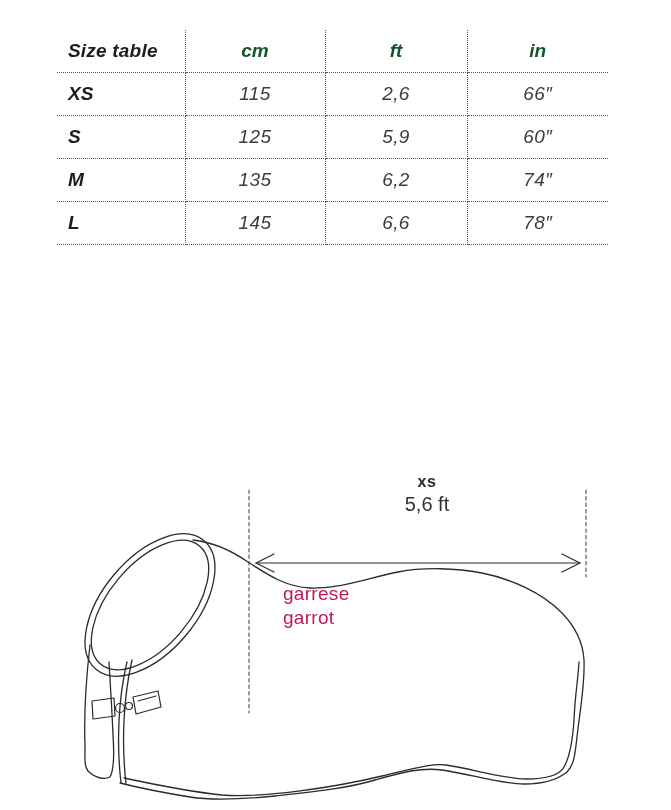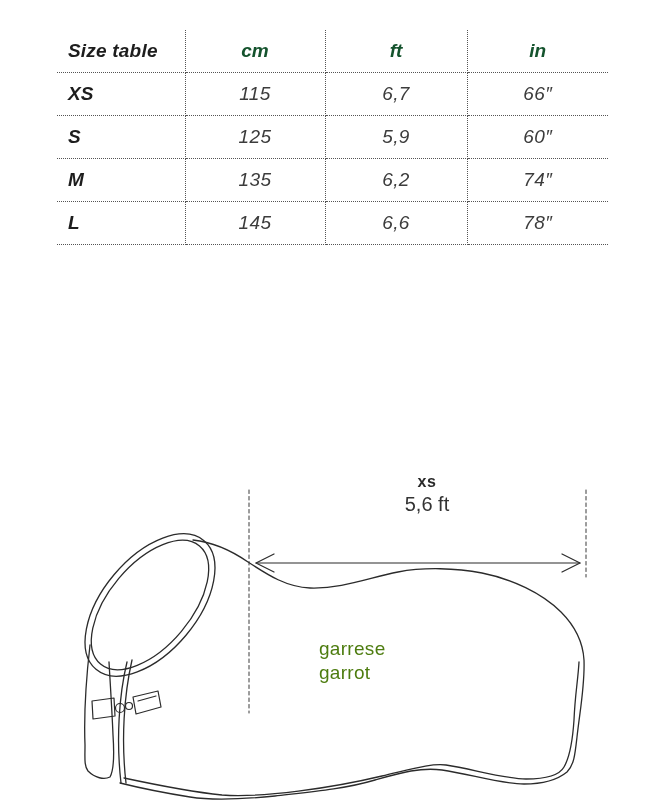--- a/index.html
+++ b/index.html
@@ -32,23 +32,22 @@
   }
   
   .diagram-svg{position:absolute;left:0;top:440px;}
   .measure-labels{
     position:absolute;left:332px;top:472px;width:190px;text-align:center;color:#2a2a2a;
   }
   .measure-labels .sz{font-weight:bold;font-size:16px;line-height:20px;letter-spacing:.5px;}
   .measure-labels .ft{font-size:20px;line-height:25px;color:#333;}
   .measure-labels .cm{font-size:20px;line-height:26px;color:#333;}
   .withers-words{
-    position:absolute;left:283px;top:637px;font-size:19px;line-height:23.5px;color:#4d7c0f;
+    position:absolute;left:283px;top:582px;font-size:19px;line-height:23.5px;color:#be185d;
     letter-spacing:.3px;
-    margin-left:36px;
   }
 </style>
 </head>
 <body>
 
 <table class="size-table">
   <colgroup>
       <col class="c1">
       <col class="c2">
       <col class="c3">
@@ -57,21 +56,21 @@
   <tbody>
       <tr class="head">
     <th class="lbl vline">Size table</th>
     <th class="hd vline">cm</th>
     <th class="hd vline">ft</th>
     <th class="hd">in</th>
   </tr>
   <tr>
     <td class="lbl vline">XS</td>
     <td class="val vline">115</td>
-    <td class="val vline">6,7</td>
+    <td class="val vline">2,6</td>
     <td class="val">66″</td>
   </tr>
   <tr>
     <td class="lbl vline">S</td>
     <td class="val vline">125</td>
     <td class="val vline">5,9</td>
     <td class="val">60″</td>
   </tr>
   <tr>
     <td class="lbl vline">M</td>

